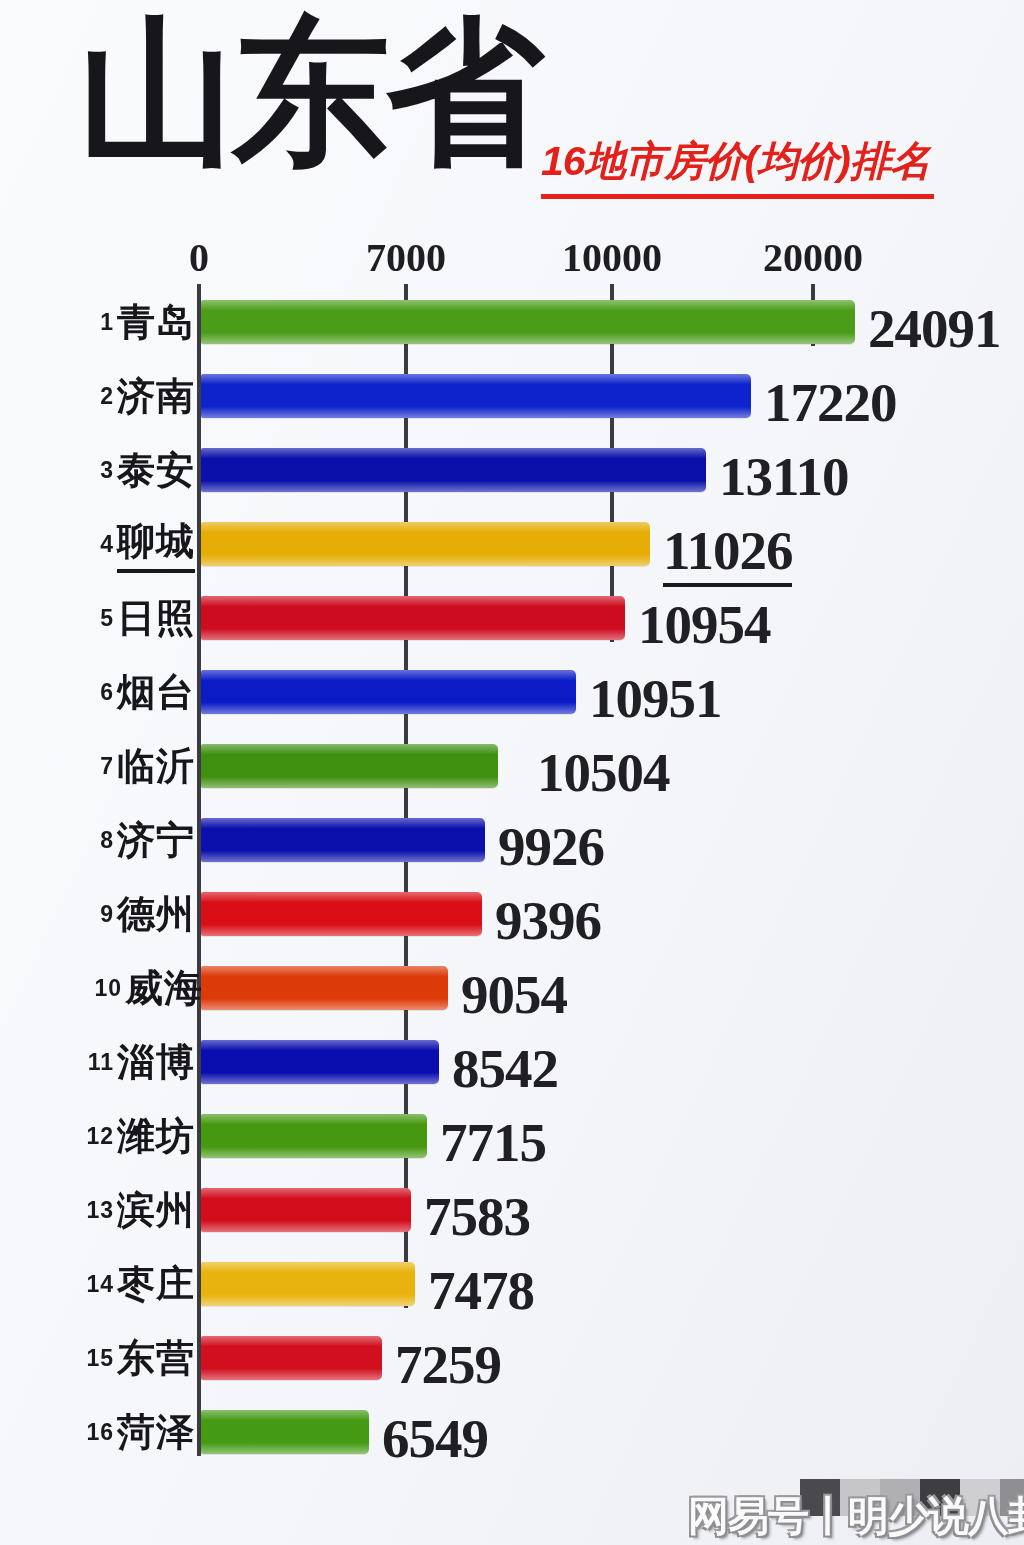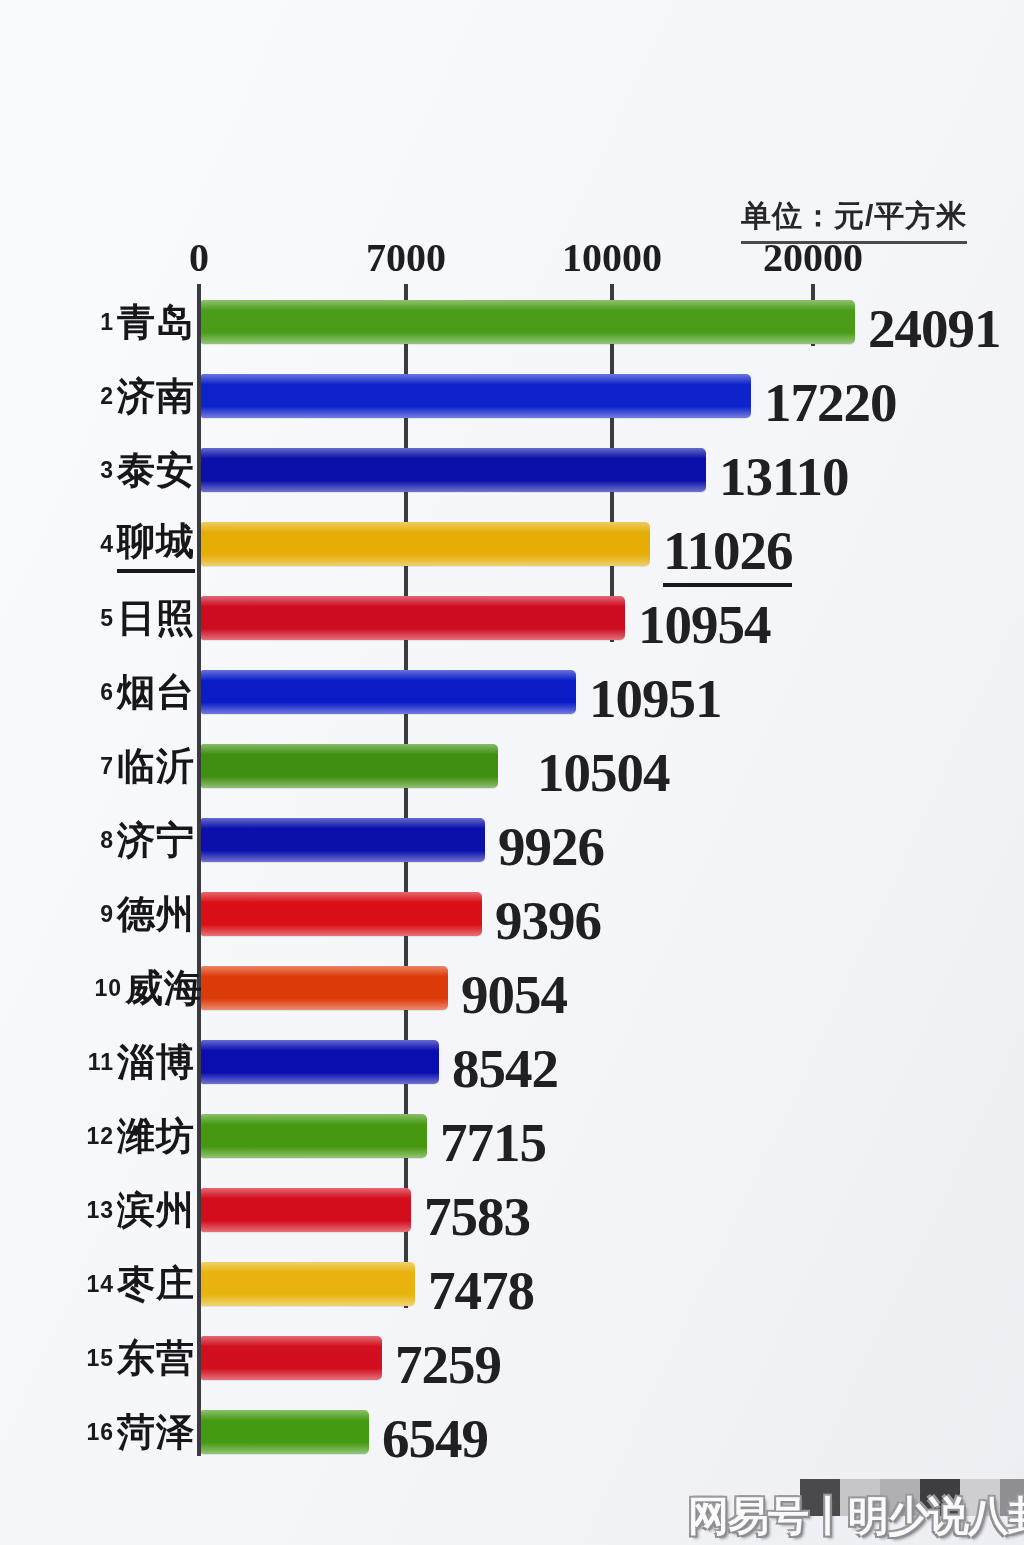--- a/index.html
+++ b/index.html
@@ -54,21 +54,22 @@
   #wm-text{
     left:688px;top:1489px;font-size:41px;font-weight:800;color:#fafafa;
     letter-spacing:-1px;white-space:nowrap;
     text-shadow:2px 2px 0 #8e8e92,-2px -2px 0 #9a9a9e,2px -2px 0 #9a9a9e,-2px 2px 0 #8e8e92,3px 3px 3px rgba(90,90,95,.6);
   }
 </style>
 </head>
 <body>
 
 <div id="page">
-  <div id="unit" class="abs">单位：元/平方米</div>
+  <div id="title" class="abs">山东省</div>
+  <div id="subtitle" class="abs">16地市房价(均价)排名</div>
   <div id="axis-layer">
       <div class="gridline abs" style="left: 197px; top: 284px; height: 1172px; background: rgb(59, 59, 65);"></div>
       <div class="tick-label abs" style="left: 199px;">0</div>
       <div class="gridline abs" style="left: 404px; top: 284px; height: 1024px; background: rgb(59, 59, 65);"></div>
       <div class="tick-label abs" style="left: 406px;">7000</div>
       <div class="gridline abs" style="left: 610px; top: 284px; height: 358px; background: rgb(59, 59, 65);"></div>
       <div class="tick-label abs" style="left: 612px;">10000</div>
       <div class="gridline abs" style="left: 811px; top: 284px; height: 62px; background: rgb(59, 59, 65);"></div>
       <div class="tick-label abs" style="left: 813px;">20000</div>
     </div>

